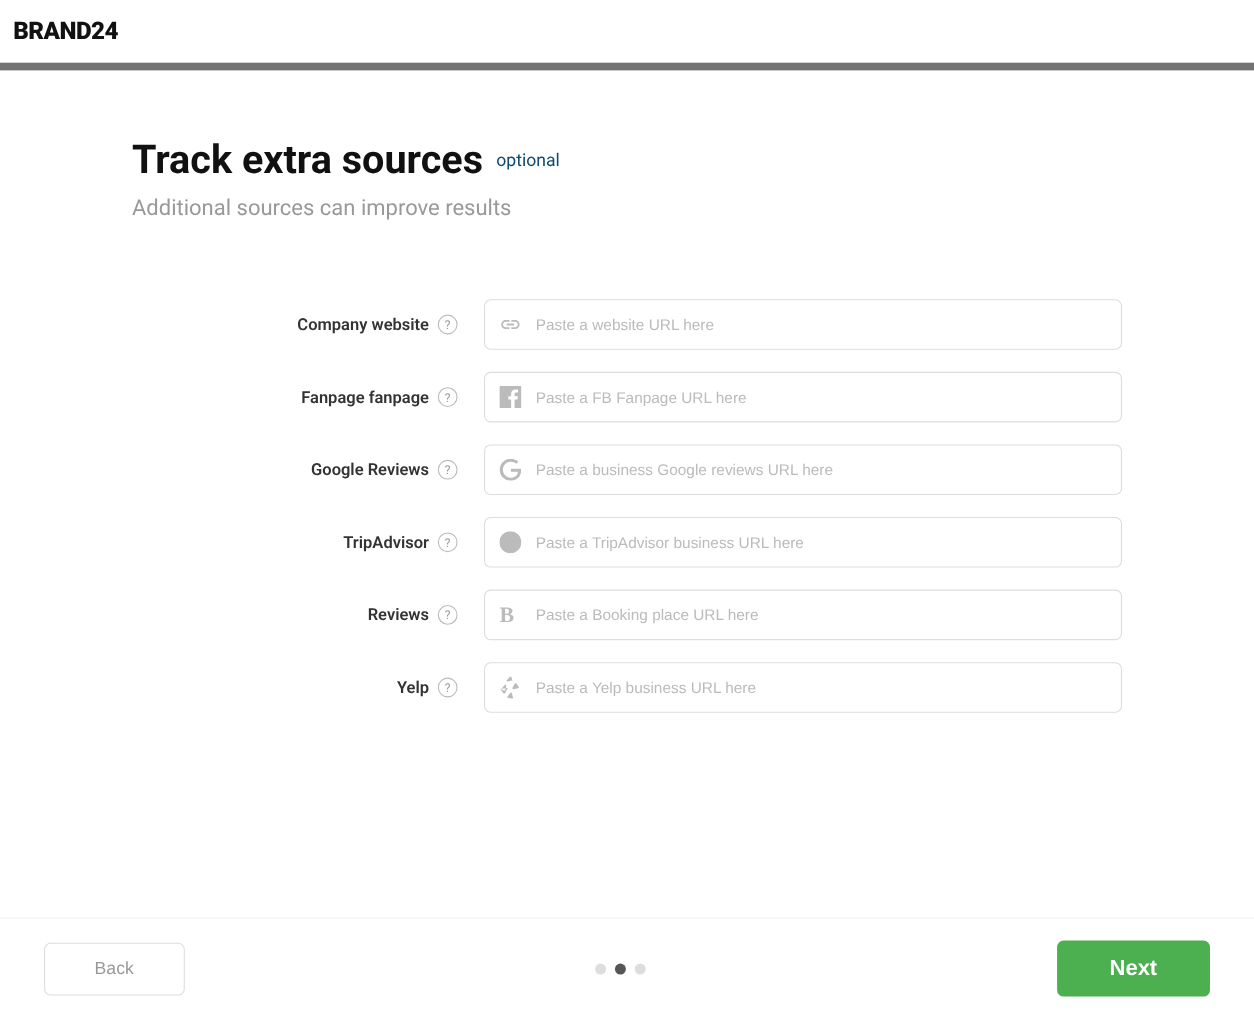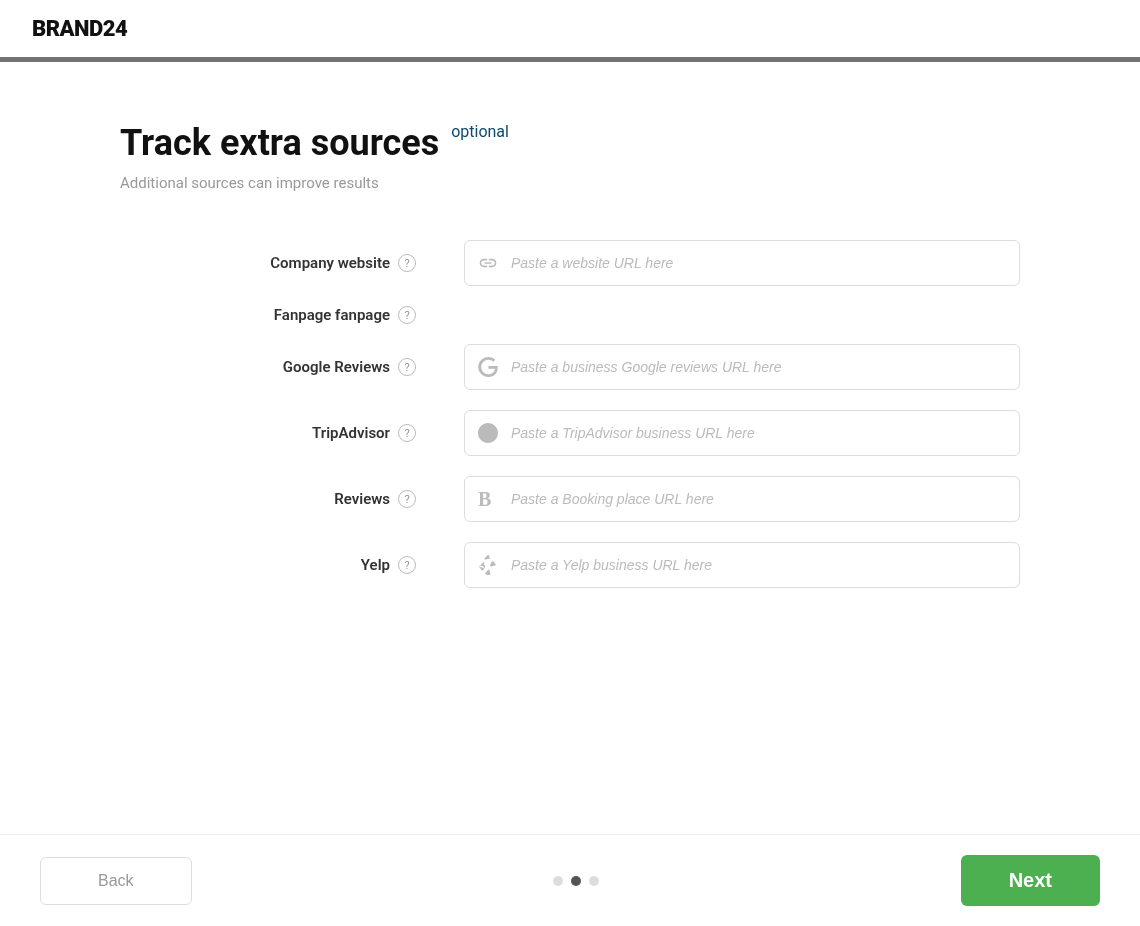--- a/index.html
+++ b/index.html
@@ -12,75 +12,74 @@
       font-family: -apple-system, BlinkMacSystemFont, 'Segoe UI', Roboto, Helvetica, Arial, sans-serif;
       background: #ffffff;
       color: #333;
       width: 1140px;
       min-height: 926px;
       position: relative;
     }
 
     
     .header {
-      border-bottom: 5px solid #737373;
-      padding: 16px 32px;
+      border-bottom: 7px solid #737373;
+      padding: 16px 12px;
       display: flex;
       align-items: center;
     }
 
     .logo {
       font-size: 22px;
       font-weight: 900;
       color: #111;
       letter-spacing: -0.5px;
     }
 
     
     .main {
       padding: 60px 120px 120px 120px;
     }
 
     .page-title-row {
       display: flex;
-      align-items: flex-start;
+      align-items: center;
       gap: 12px;
       margin-bottom: 10px;
     }
 
     .page-title {
       font-size: 36px;
       font-weight: 700;
       color: #111;
     }
 
     .optional-badge {
       font-size: 16px;
       color: #0c4a6e;
       font-weight: 400;
     }
 
     .page-subtitle {
-      font-size: 15px;
+      font-size: 20px;
       color: #999;
-      margin-bottom: 48px;
+      margin-bottom: 72px;
     }
 
     
     .form-section {
       display: flex;
       flex-direction: column;
       gap: 0;
     }
 
     .form-row {
       display: flex;
       align-items: center;
       margin-bottom: 20px;
-      gap: 24px;
     }
 
     .form-label-group {
       display: flex;
       align-items: center;
       width: 320px;
       justify-content: flex-end;
       gap: 8px;
       padding-right: 24px;
     }
@@ -125,21 +124,20 @@
 
     .form-input {
       width: 100%;
       padding: 14px 14px 14px 46px;
       border: 1.5px solid #ddd;
       border-radius: 6px;
       font-size: 14px;
       color: #333;
       background: #fff;
       outline: none;
-      font-style: italic;
     }
 
     .form-input::placeholder {
       color: #bbb;
     }
 
     
     .bottom-nav {
       position: fixed;
       bottom: 0;
@@ -150,21 +148,21 @@
       align-items: center;
       justify-content: space-between;
       background: #fff;
       border-top: 1px solid #f0f0f0;
     }
 
     .back-button {
       background: #fff;
       border: 1.5px solid #ddd;
       color: #999;
-      padding: 14px 57px;
+      padding: 14px 45px;
       font-size: 16px;
       border-radius: 6px;
       cursor: pointer;
       font-weight: 500;
     }
 
     .pagination-dots {
       display: flex;
       gap: 8px;
       align-items: center;
@@ -228,20 +226,28 @@
         </span>
         <input class="form-input" type="text" placeholder="Paste a website URL here" style="">
       </div>
     </div>
 
     <div class="form-row">
       <div class="form-label-group">
         <span class="form-label">Fanpage fanpage</span>
         <span class="help-icon">?</span>
       </div>
+      <div class="input-wrapper">
+        <span class="input-icon">
+          <svg class="svg-icon" viewBox="0 0 24 24" xmlns="http://www.w3.org/2000/svg">
+            <path d="M22.676 0H1.324C.593 0 0 .593 0 1.324v21.352C0 23.408.593 24 1.324 24h11.494v-9.294H9.689v-3.621h3.129V8.41c0-3.099 1.894-4.785 4.659-4.785 1.325 0 2.464.097 2.796.141v3.24h-1.921c-1.5 0-1.792.721-1.792 1.771v2.311h3.584l-.465 3.63H16.56V24h6.115c.733 0 1.325-.592 1.325-1.324V1.324C24 .593 23.408 0 22.676 0"></path>
+          </svg>
+        </span>
+        <input class="form-input" type="text" placeholder="Paste a FB Fanpage URL here" style="">
+      </div>
     </div>
 
     <div class="form-row">
       <div class="form-label-group">
         <span class="form-label">Google Reviews</span>
         <span class="help-icon">?</span>
       </div>
       <div class="input-wrapper">
         <span class="input-icon">
           <svg class="svg-icon" viewBox="0 0 24 24" xmlns="http://www.w3.org/2000/svg">

